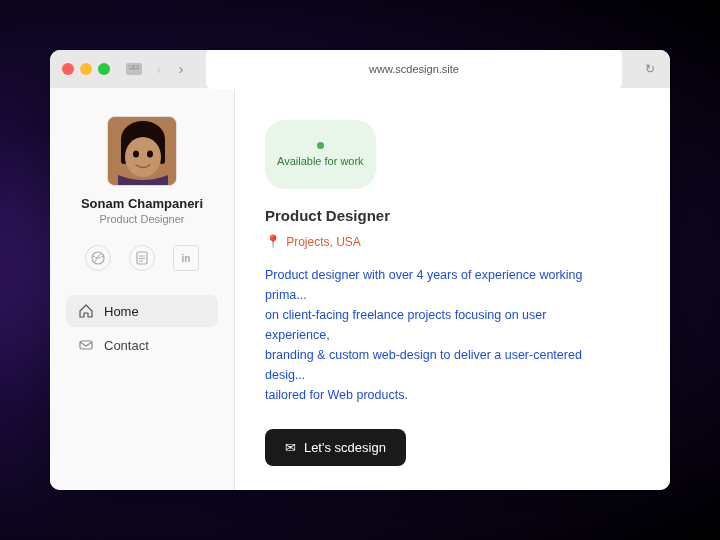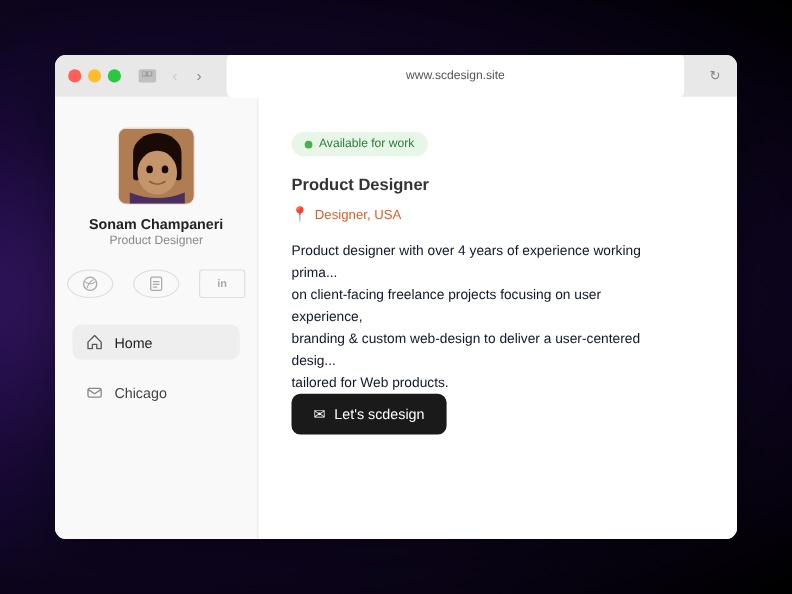--- a/index.html
+++ b/index.html
@@ -161,38 +161,38 @@
       margin-bottom: 20px;
     }
 
     .social-icons {
       display: flex;
       gap: 18px;
       margin-bottom: 24px;
     }
 
     .social-icon {
-      width: 42px;
+      width: 26px;
       height: 26px;
       border-radius: 50%;
       border: 1.5px solid #ddd;
       display: flex;
       align-items: center;
       justify-content: center;
       color: #aaa;
       font-size: 12px;
       cursor: pointer;
     }
 
     .nav-menu {
       width: 100%;
       padding: 0 16px;
       display: flex;
       flex-direction: column;
-      gap: 14px;
+      gap: 2px;
     }
 
     .nav-item {
       display: flex;
       align-items: center;
       gap: 10px;
       padding: 8px 12px;
       border-radius: 8px;
       font-size: 13px;
       color: #444;
@@ -225,23 +225,24 @@
     }
 
     .availability-badge {
       display: inline-flex;
       align-items: center;
       gap: 6px;
       background: #e8f5e9;
       color: #2e7d32;
       font-size: 11px;
       font-weight: 500;
-      padding: 5px 12px;
+      padding: 22px 12px;
       border-radius: 20px;
       margin-bottom: 18px;
+      flex-direction: column;
     }
 
     .availability-dot {
       width: 7px;
       height: 7px;
       border-radius: 50%;
       background: #4caf50;
     }
 
     .hero-title {
@@ -267,22 +268,23 @@
       color: #e05c2a;
       margin-bottom: 16px;
     }
 
     .location-icon {
       font-size: 13px;
     }
 
     .bio-text {
       font-size: 12.5px;
-      color: #0f172a;
+      color: #1d4ed8;
       line-height: 1.6;
+      margin-bottom: 24px;
       max-width: 340px;
     }
 
     .connect-btn {
       display: inline-flex;
       align-items: center;
       gap: 8px;
       background: #1a1a1a;
       color: #fff;
       border: none;
@@ -377,37 +379,37 @@
           </span>
           <span>Home</span>
         </div>
         <div class="nav-item">
           <span class="nav-icon">
             <svg width="14" height="14" viewBox="0 0 14 14" fill="none">
               <rect x="1" y="3" width="12" height="8" rx="1.5" stroke="#888" stroke-width="1.2"></rect>
               <path d="M1 4 L7 8 L13 4" stroke="#888" stroke-width="1.2" fill="none"></path>
             </svg>
           </span>
-          <span>Chicago</span>
+          <span>Contact</span>
         </div>
       </div>
     </div>
 
     <div class="main-content">
       <div class="availability-badge">
         <div class="availability-dot"></div>
         <span>Available for work</span>
       </div>
 
 
       <div class="hero-subtitle">Product Designer</div>
 
       <div class="location">
         <span class="location-icon">📍</span>
-        <span>Designer, USA</span>
+        <span>Projects, USA</span>
       </div>
 
       <p class="bio-text">
         Product designer with over 4 years of experience working prima...<br>
         on client-facing freelance projects focusing on user experience,<br>
         branding &amp; custom web-design to deliver a user-centered desig...<br>
         tailored for Web products.
       </p>
 
       <button class="connect-btn">

